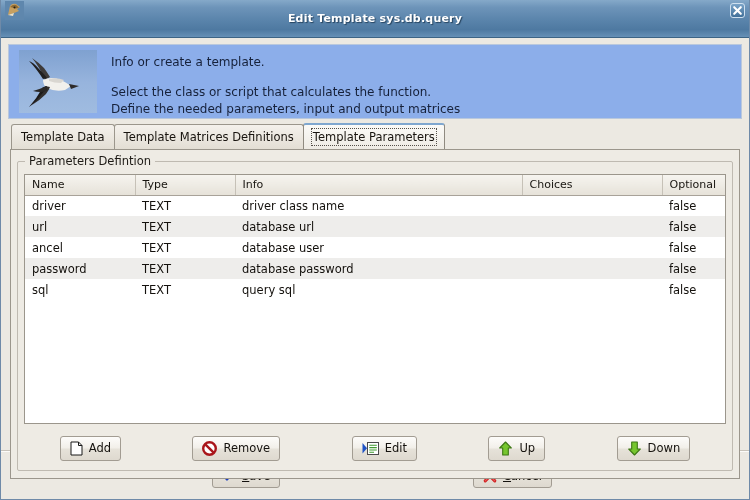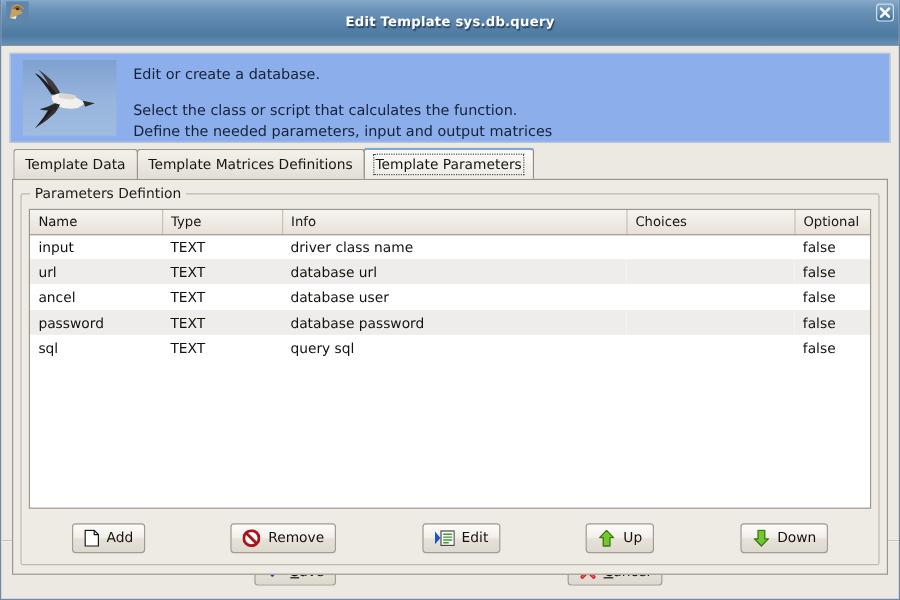--- a/index.html
+++ b/index.html
@@ -304,21 +304,21 @@
 
         <path d="M50 34 L60 36 L52 39 Z" fill="#2e2b29"></path>
 
         <path d="M26 36 Q21 46 13 55 Q20 51 27 44 Q30 40 31 37 Z" fill="#33302f"></path>
         <path d="M24 37 Q18 48 10 57 Q16 53 22 45 Q26 41 27 38 Z" fill="#1d1b1b"></path>
 
         <path d="M28 36 Q21 39 14 41 Q21 43 28 41 Z" fill="#2a2827"></path>
       </svg>
     </div>
     <div class="banner-text">
-      <div>Edit or create a database.</div>
+      <div>Info or create a template.</div>
       <div class="spacer"></div>
       <div>Select the class or script that calculates the function.</div>
       <div>Define the needed parameters, input and output matrices</div>
     </div>
   </div>
 
   <div class="tabs">
     <div class="tab">
       <span class="tab-label">Template Data</span>
     </div>
@@ -340,21 +340,21 @@
             <tr>
               <th class="col-name">Name</th>
               <th class="col-type">Type</th>
               <th class="col-info">Info</th>
               <th class="col-choices">Choices</th>
               <th class="col-optional">Optional</th>
             </tr>
           </thead>
           <tbody>
             <tr class="row-odd">
-              <td>input</td>
+              <td>driver</td>
               <td>TEXT</td>
               <td>driver class name</td>
               <td></td>
               <td>false</td>
             </tr>
             <tr class="row-even">
               <td>url</td>
               <td>TEXT</td>
               <td>database url</td>
               <td></td>

